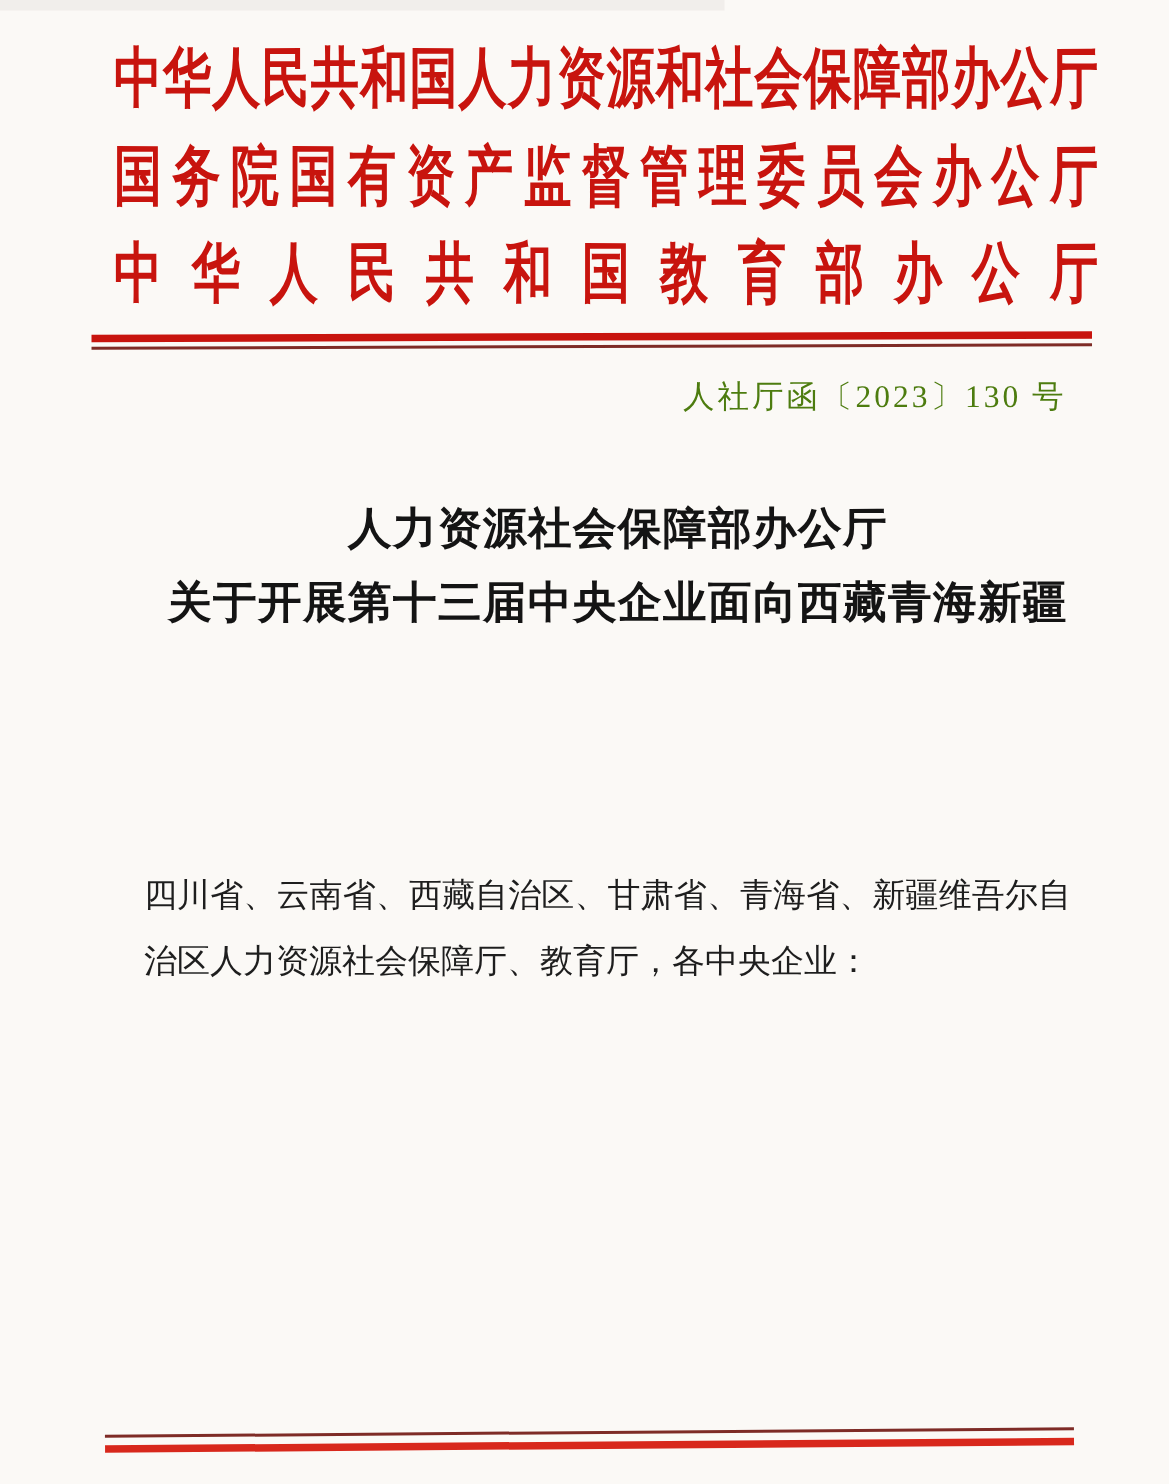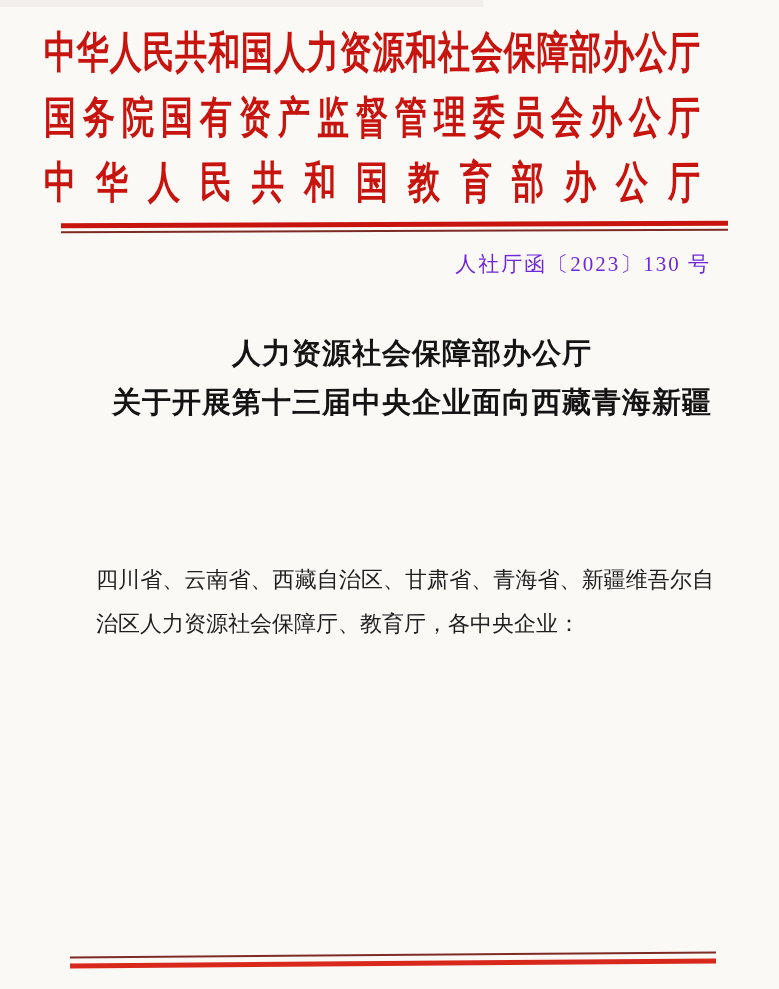--- a/index.html
+++ b/index.html
@@ -13,21 +13,21 @@
   }
   
   .scan-edge {
     position: absolute; top: 0; left: 0;
     width: 62%; height: 7px;
     background: #e9e6e1; opacity: .55;
   }
 
   
   .letterhead {
-    position: absolute; top: 20px; left: 44px; width: 656px;
+    position: absolute; top: 20px; left: 76px; width: 656px;
   }
   .letterhead-line {
     height: 65px; line-height: 65px;
     font-size: 32px; font-weight: 700;
     color: #c8140e;
     text-align: justify;
     text-align-last: justify;
     text-justify: inter-character;
     transform: scaleY(1.36);
   }
@@ -36,35 +36,35 @@
   .rule-top {
     position: absolute; top: 222px; left: 61px; width: 667px;
     transform: rotate(-0.2deg);
   }
   .rule-top .thick { height: 5px; background: #c8140e; }
   .rule-top .thin  { height: 2px; background: #7e2b26; margin-top: 3px; }
 
   
   .doc-number {
     position: absolute; top: 250px; right: 68px;
-    font-size: 21px; letter-spacing: 2px; color: #6d28d9;
+    font-size: 21px; letter-spacing: 2px; color: #4d7c0f;
   }
 
   
   .doc-title {
     position: absolute; top: 329px; left: 0; width: 779px;
     text-align: center; font-weight: 700; color: #141414;
   }
   .doc-title-line {
     font-size: 29px; line-height: 49px; letter-spacing: 1px; padding-left: 45px;
   }
 
   
   .doc-body {
-    position: absolute; top: 558px; left: 96px; width: 618px;
+    position: absolute; top: 575px; left: 96px; width: 618px;
     font-size: 22px; line-height: 44px;
     text-align: justify; text-justify: inter-character;
     color: #1e1e1e;
   }
   .doc-body p { margin: 0; }
   .doc-body p.indent { text-indent: 44px; }
 
   
   .rule-bottom {
     position: absolute; top: 954px; left: 70px; width: 646px;

